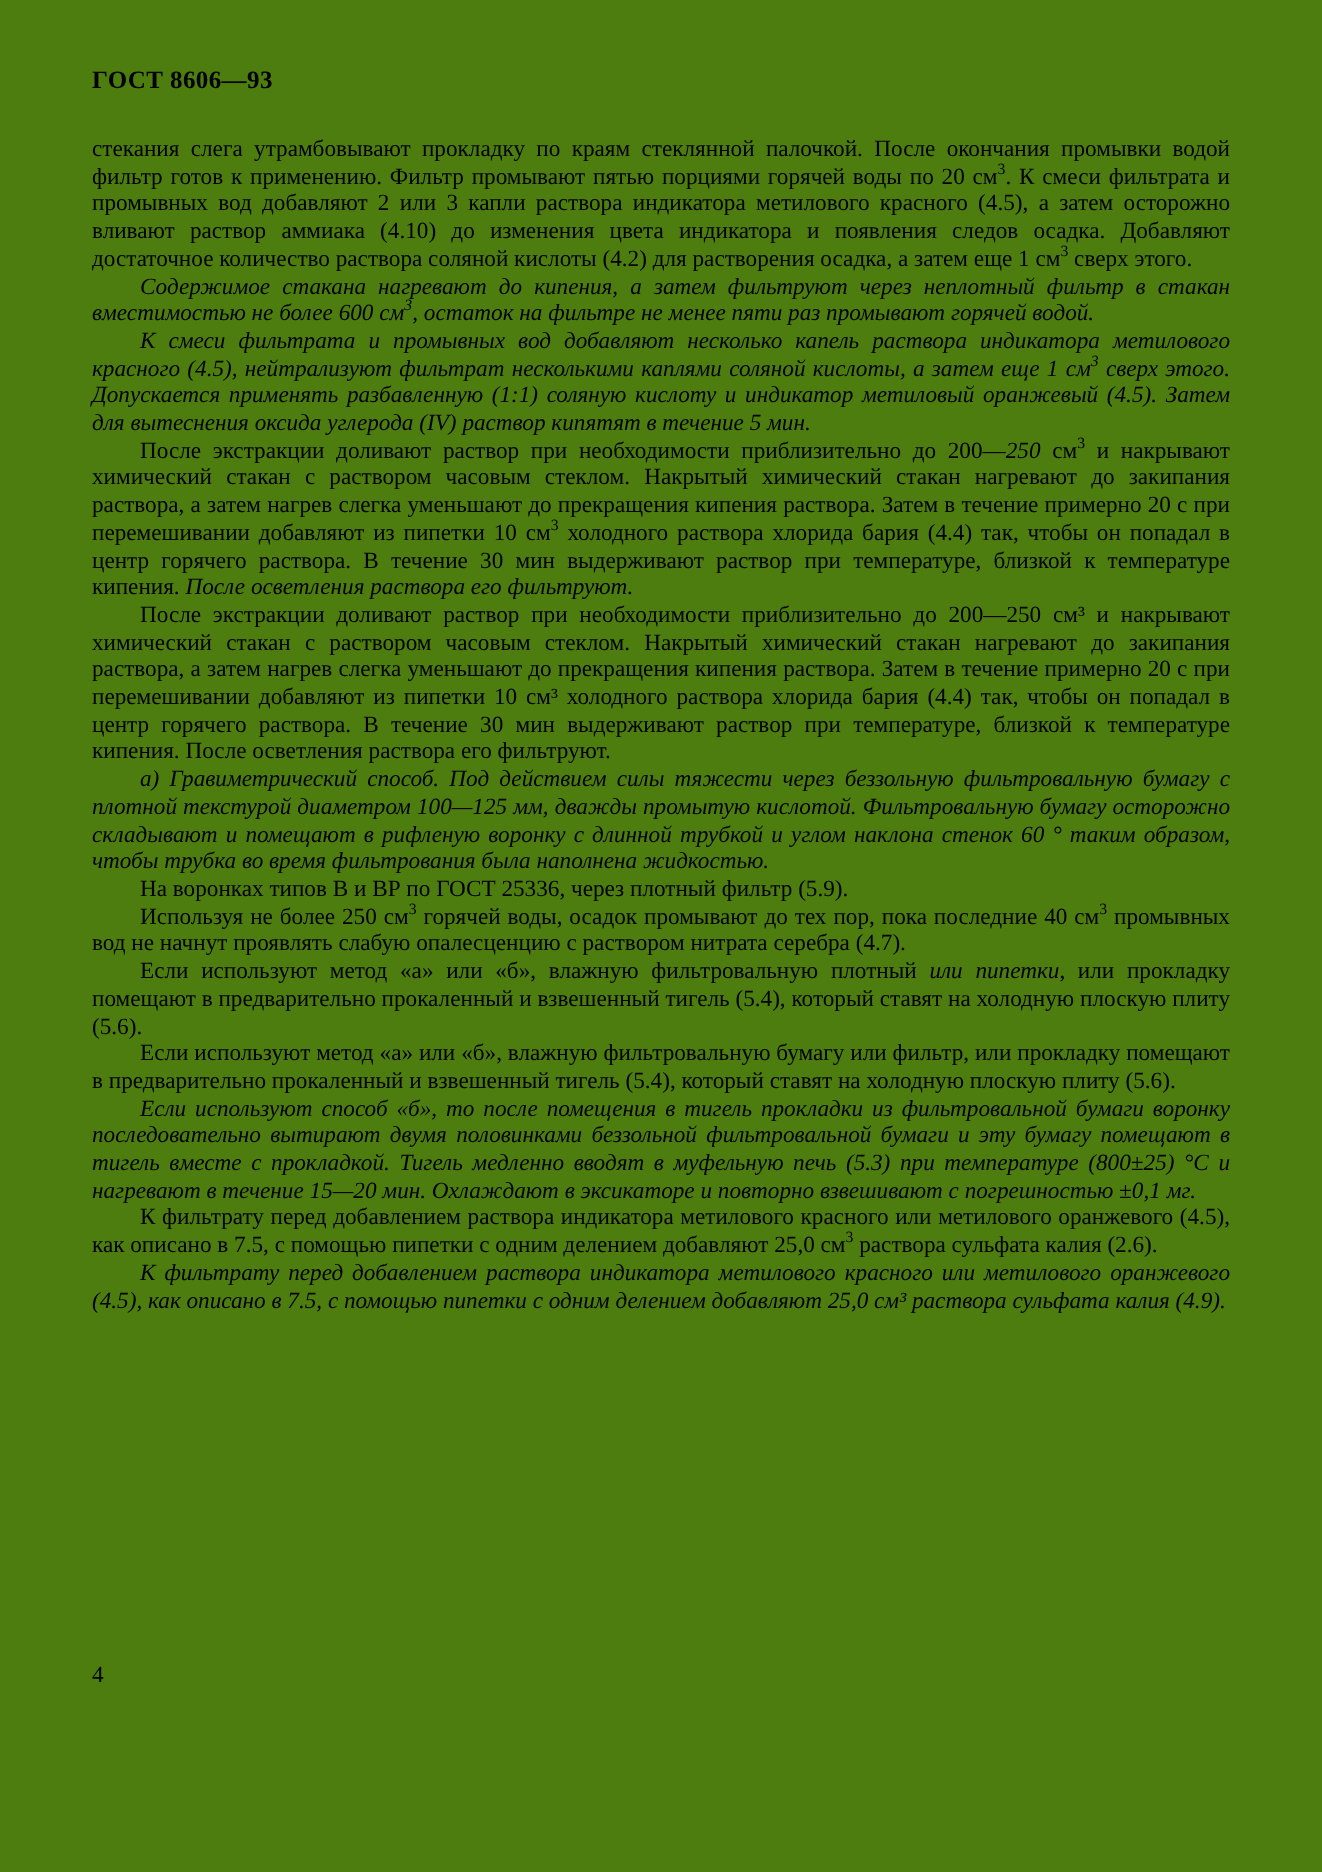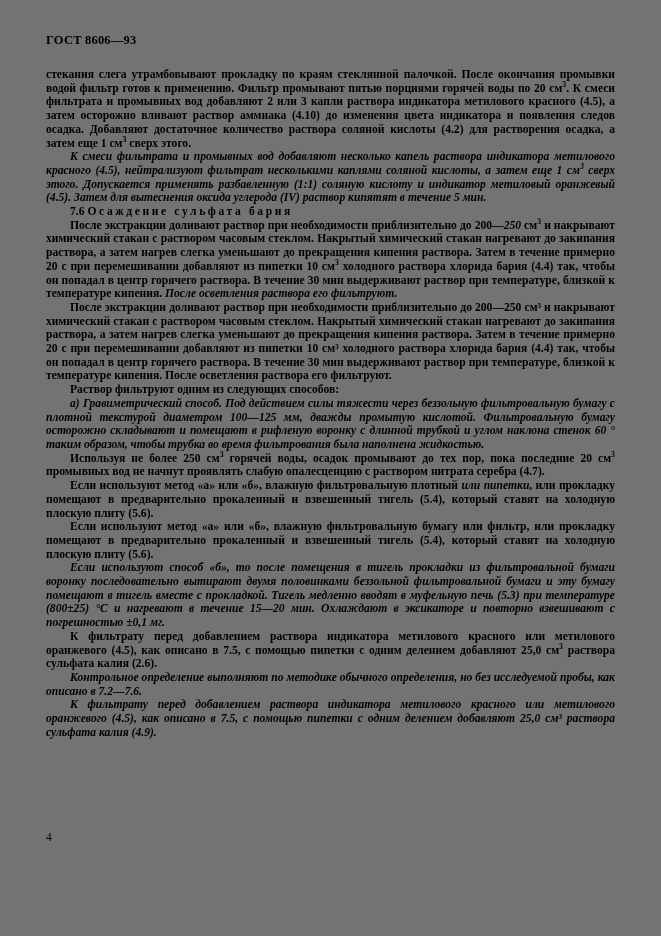--- a/index.html
+++ b/index.html
@@ -14,21 +14,21 @@
     color: #000000;
     position: relative;
     overflow: hidden;
   }
   .page {
     position: absolute;
     left: 0;
     top: 0;
     width: 661px;
     height: 936px;
-    background: #737373;
+    background: #4d7c0f;
   }
   .header {
     position: absolute;
     left: 46px;
     top: 33px;
     font-size: 12.5px;
     font-weight: bold;
     letter-spacing: 0.2px;
   }
   .body-col {
@@ -38,21 +38,20 @@
     width: 569px;
   }
   p {
     margin: 0;
     font-size: 11.6px;
     line-height: 13.7px;
     text-align: justify;
     text-justify: inter-word;
     -webkit-hyphens: none;
     hyphens: none;
-    font-weight: bold;
   }
   p.indent {
     text-indent: 24px;
   }
   p.noindent {
     text-indent: 0;
   }
   .ital {
     font-style: italic;
   }
@@ -86,50 +85,49 @@
 
 <div class="page">
 
   <div class="header">ГОСТ 8606—93</div>
 
   <div class="body-col">
 
     <p class="noindent"><span>стекания слега утрамбовывают прокладку по краям стеклянной палочкой. После окончания промывки водой фильтр готов к применению. Фильтр промывают пятью порциями горячей воды по 20 см</span><sup>3</sup><span>. К смеси фильтрата и промывных вод добавляют 2 или 3 капли раствора индикатора метилового красного (4.5), а затем осторожно вливают раствор аммиака (4.10) до изменения цвета индикатора и появления следов осадка. Добавляют достаточное количество раствора соляной кислоты (4.2) для растворения осадка, а затем еще 1 см</span><sup>3</sup><span> сверх этого.</span></p>
 
 
+    <p class="italpara"><span>Содержимое стакана нагревают до кипения, а затем фильтруют через неплотный фильтр в стакан вместимостью не более 600 см</span><sup>3</sup><span>, остаток на фильтре не менее пяти раз промывают горячей водой.</span></p>
 
     <p class="italpara"><span>К смеси фильтрата и промывных вод добавляют несколько капель раствора индикатора метилового красного (4.5), нейтрализуют фильтрат несколькими каплями соляной кислоты, а затем еще 1 см</span><sup>3</sup><span> сверх этого. Допускается применять разбавленную (1:1) соляную кислоту и индикатор метиловый оранжевый (4.5). Затем для вытеснения оксида углерода (IV) раствор кипятят в течение 5 мин.</span></p>
 
-    <p class="heading"><span>7.6</span> <span class="sp">Осаждение сульфата бария</span></p>
 
     <p class="indent"><span>После экстракции доливают раствор при необходимости приблизительно до 200—</span><span class="ital">250</span><span> см</span><sup>3</sup><span> и накрывают химический стакан с раствором часовым стеклом. Накрытый химический стакан нагревают до закипания раствора, а затем нагрев слегка уменьшают до прекращения кипения раствора. Затем в течение примерно 20 с при перемешивании добавляют из пипетки 10 см</span><sup>3</sup><span> холодного раствора хлорида бария (4.4) так, чтобы он попадал в центр горячего раствора. В течение 30 мин выдерживают раствор при температуре, близкой к температуре кипения. </span><span class="ital">После осветления раствора его фильтруют.</span></p>
 
     <p class="indent">После экстракции доливают раствор при необходимости приблизительно до 200—250 см³ и накрывают химический стакан с раствором часовым стеклом. Накрытый химический стакан нагревают до закипания раствора, а затем нагрев слегка уменьшают до прекращения кипения раствора. Затем в течение примерно 20 с при перемешивании добавляют из пипетки 10 см³ холодного раствора хлорида бария (4.4) так, чтобы он попадал в центр горячего раствора. В течение 30 мин выдерживают раствор при температуре, близкой к температуре кипения. После осветления раствора его фильтруют.</p>
 
-    <p class="indent">Раствор фильтруют одним из следующих способов:</p>
 
     <p class="italpara">а)  Гравиметрический способ. Под действием силы тяжести через беззольную фильтровальную бумагу с плотной текстурой диаметром 100—125 мм, дважды промытую кислотой. Фильтровальную бумагу осторожно складывают и помещают в рифленую воронку с длинной трубкой и углом наклона стенок 60 ° таким образом, чтобы трубка во время фильтрования была наполнена жидкостью.</p>
 
+    <p class="indent">На воронках типов В и ВР по ГОСТ 25336, через плотный фильтр (5.9).</p>
 
 
-    <p class="indent"><span>Используя не более 250 см</span><sup>3</sup><span> горячей воды, осадок промывают до тех пор, пока последние 20 см</span><sup>3</sup><span> промывных вод не начнут проявлять слабую опалесценцию с раствором нитрата серебра (4.7).</span></p>
+    <p class="indent"><span>Используя не более 250 см</span><sup>3</sup><span> горячей воды, осадок промывают до тех пор, пока последние 40 см</span><sup>3</sup><span> промывных вод не начнут проявлять слабую опалесценцию с раствором нитрата серебра (4.7).</span></p>
 
     <p class="indent"><span>Если используют метод «а» или «б», влажную фильтровальную плотный </span><span class="ital">или пипетки</span><span>, или прокладку помещают в предварительно прокаленный и взвешенный тигель (5.4), который ставят на холодную плоскую плиту (5.6).</span></p>
 
     <p class="indent">Если используют метод «а» или «б», влажную фильтровальную бумагу или фильтр, или прокладку помещают в предварительно прокаленный и взвешенный тигель (5.4), который ставят на холодную плоскую плиту (5.6).</p>
 
     <p class="italpara">Если используют способ «б», то после помещения в тигель прокладки из фильтровальной бумаги воронку последовательно вытирают двумя половинками беззольной фильтровальной бумаги и эту бумагу помещают в тигель вместе с прокладкой. Тигель медленно вводят в муфельную печь (5.3) при температуре (800±25) °С и нагревают в течение  15—20 мин. Охлаждают в эксикаторе и повторно взвешивают с погрешностью ±0,1 мг.</p>
 
     <p class="heading"><span></span> <span class="sp"></span></p>
 
     <p class="indent"></p>
 
     <p class="indent"><span>К фильтрату перед добавлением раствора индикатора метилового красного или метилового оранжевого (4.5), как описано в 7.5, с помощью пипетки с одним делением добавляют 25,0 см</span><sup>3</sup><span> раствора сульфата калия (2.6).</span></p>
 
-    <p class="italpara">Контрольное определение выполняют по методике обычного определения, но без исследуемой пробы, как описано в 7.2—7.6.</p>
 
     <p class="italpara">К фильтрату перед добавлением раствора индикатора метилового красного или метилового оранжевого (4.5), как описано в 7.5, с помощью пипетки с одним делением добавляют 25,0 см³ раствора сульфата калия (4.9).</p>
 
   </div>
 
   <div class="pagenum">4</div>
 
 </div>
 
 </body></html>

